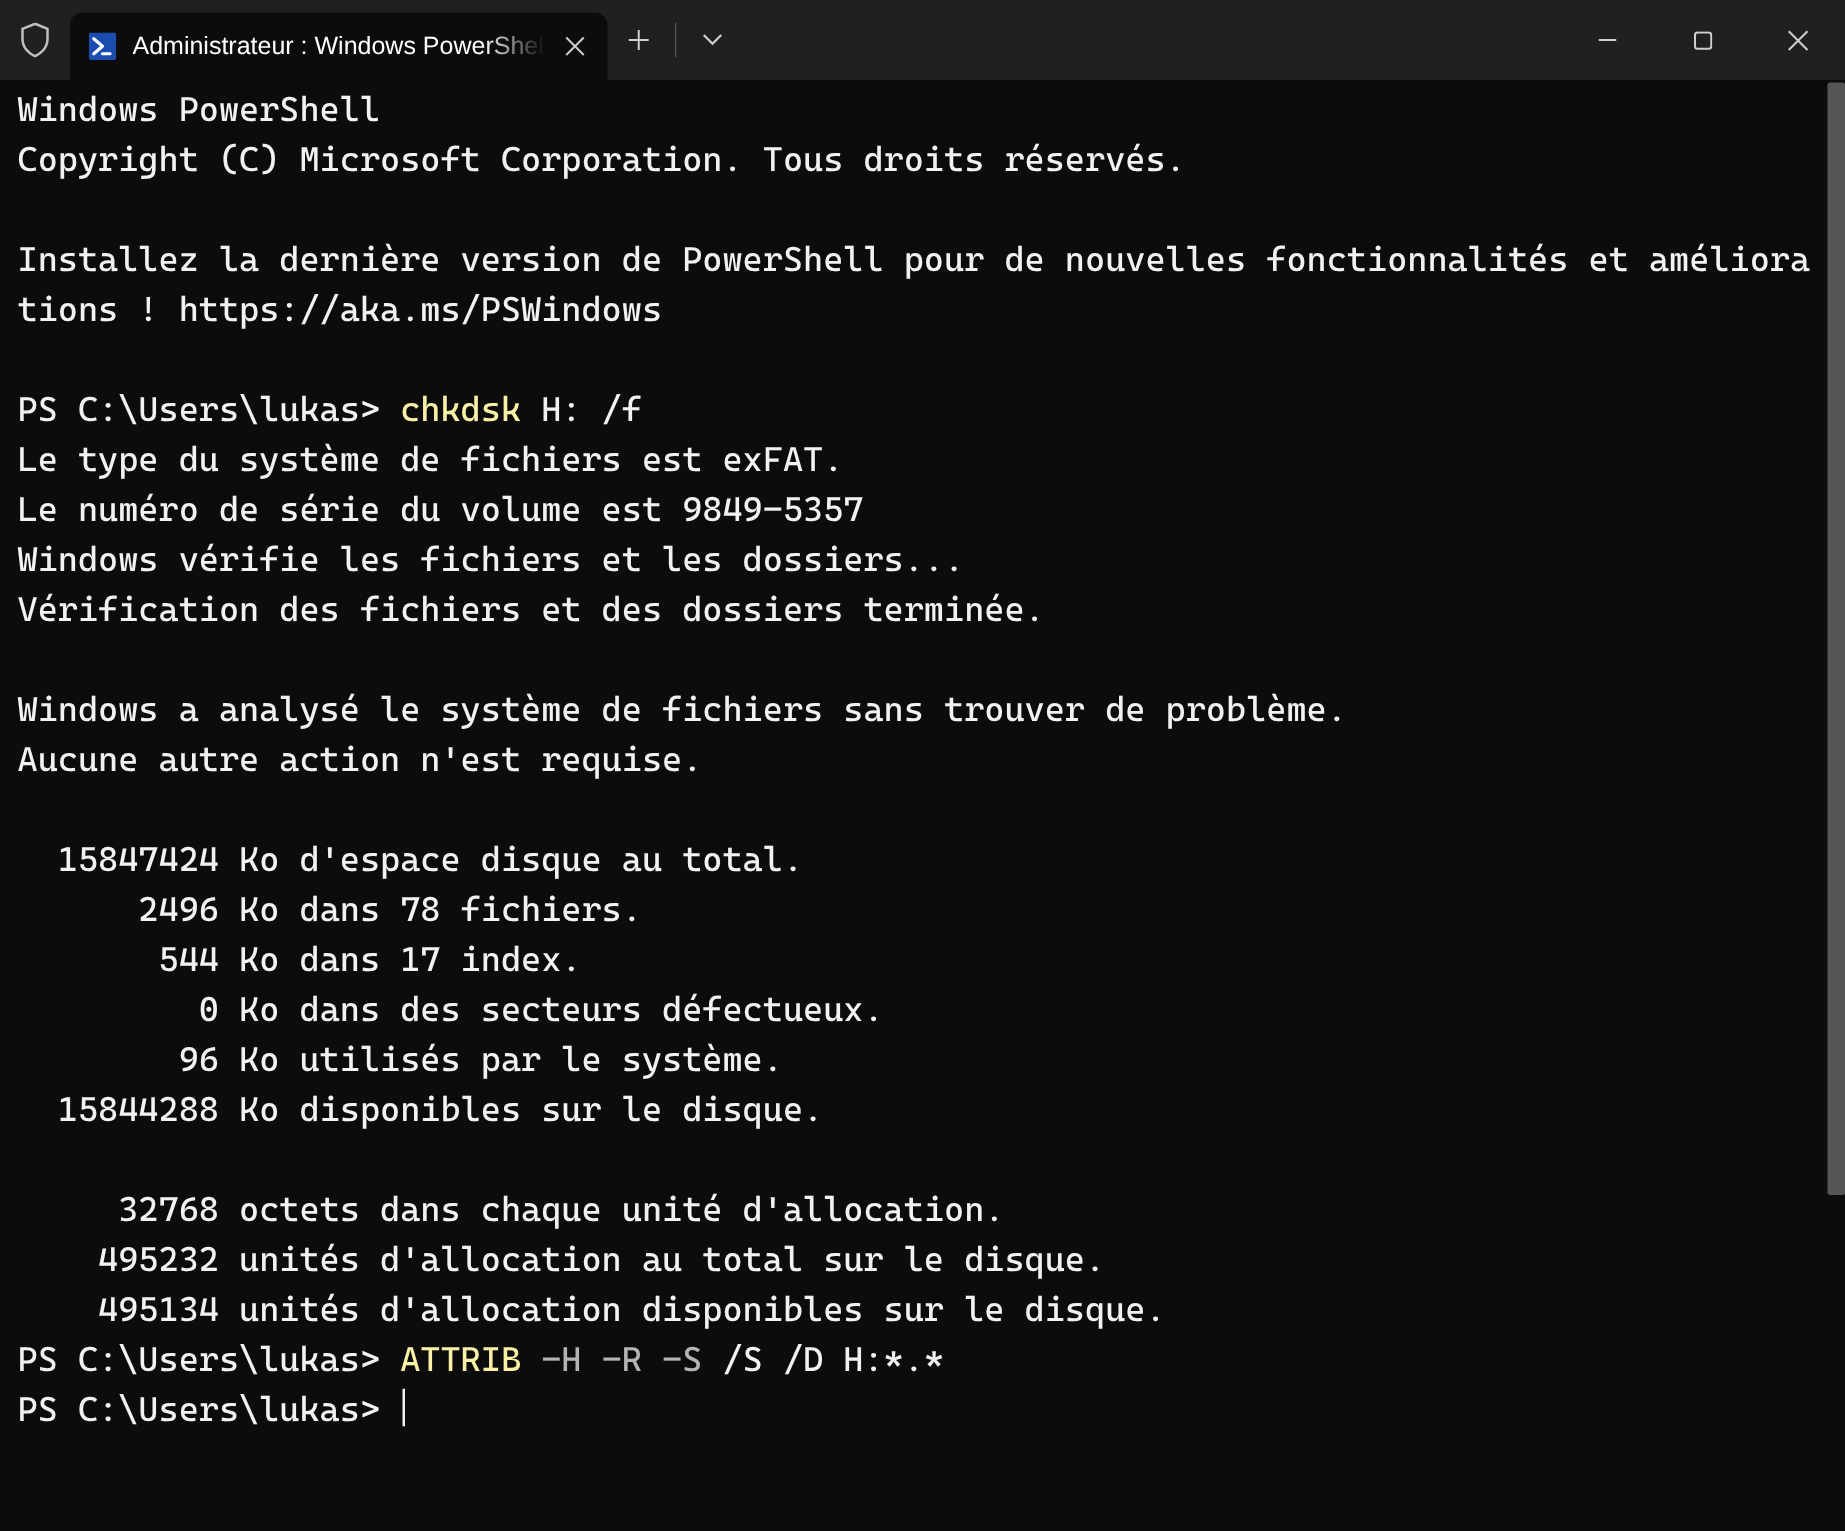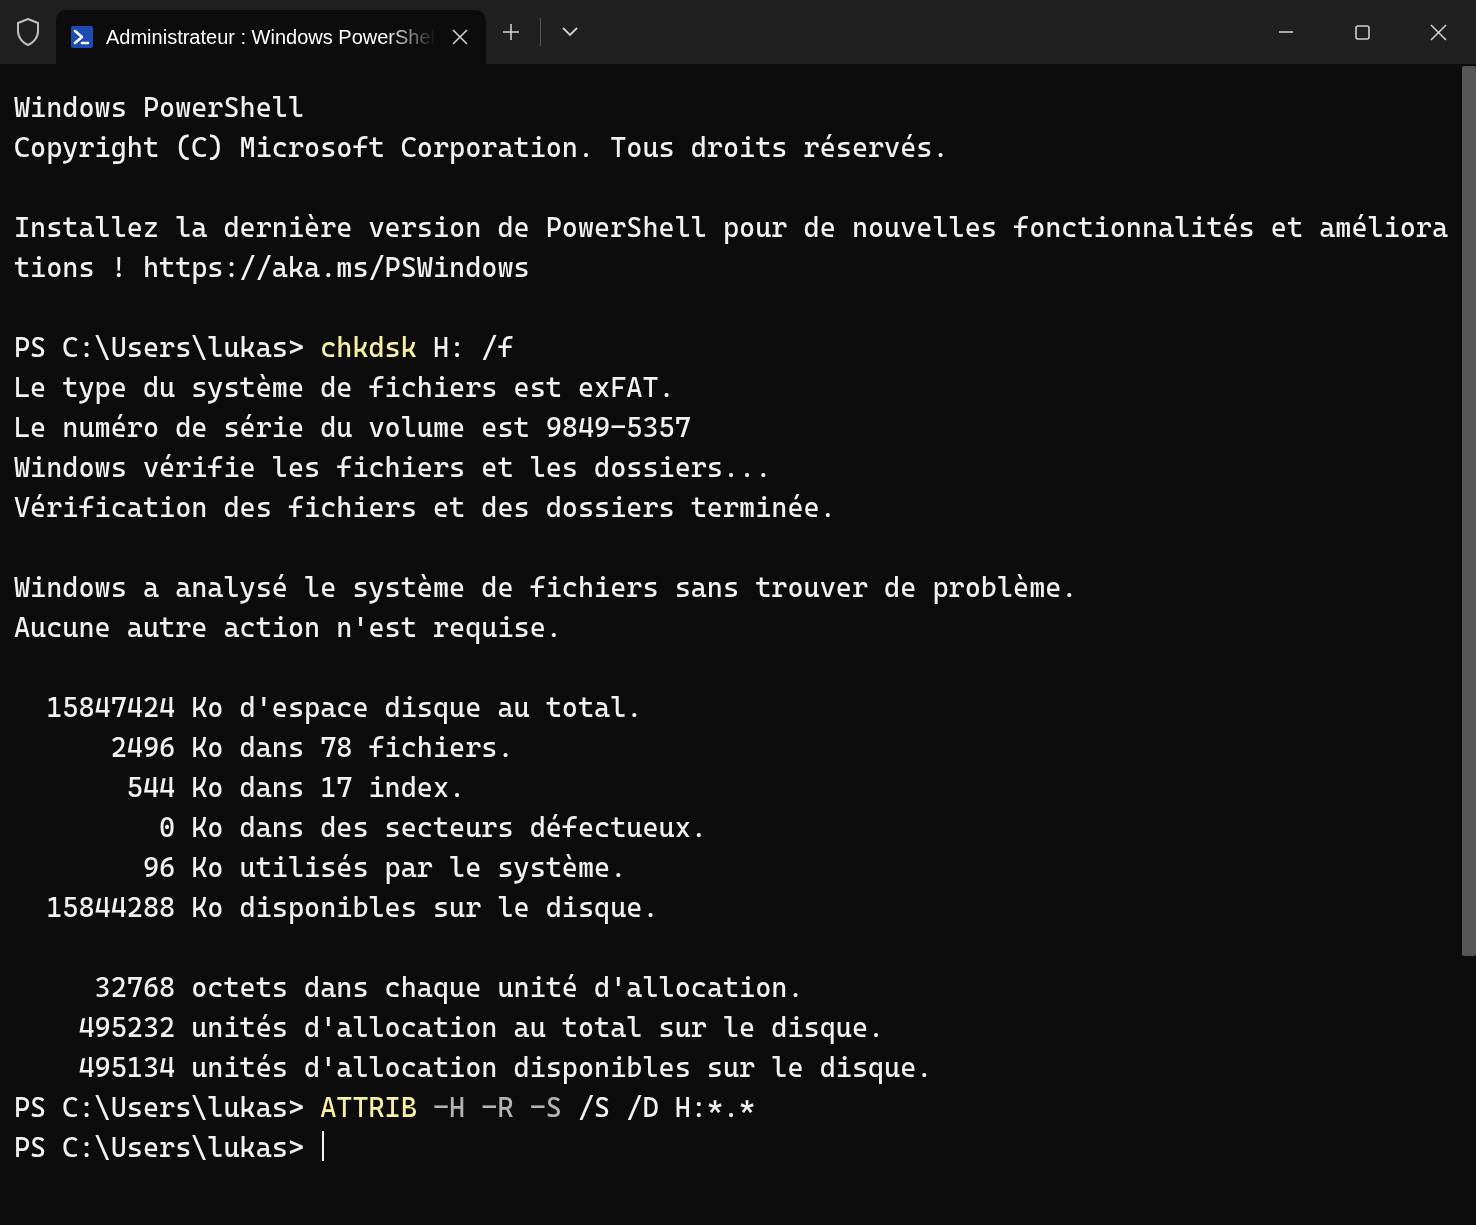--- a/index.html
+++ b/index.html
@@ -109,21 +109,21 @@
     justify-content: center;
   }
 
   .terminal-area {
     position: relative;
     height: calc(1225px - 64px);
     background: #0c0c0c;
   }
 
   .terminal {
-    padding: 23px 14px;
+    padding: 4px 14px;
     font-size: 27.5px;
     line-height: 40px;
     white-space: pre-wrap;
     word-break: break-all;
     font-family: "Cascadia Mono", "Consolas", monospace;
     color: #f2f2f2;
   }
 
   .cmd-yellow { color: #f9f1a5; }
   .param-gray { color: #b4b4b4; }

